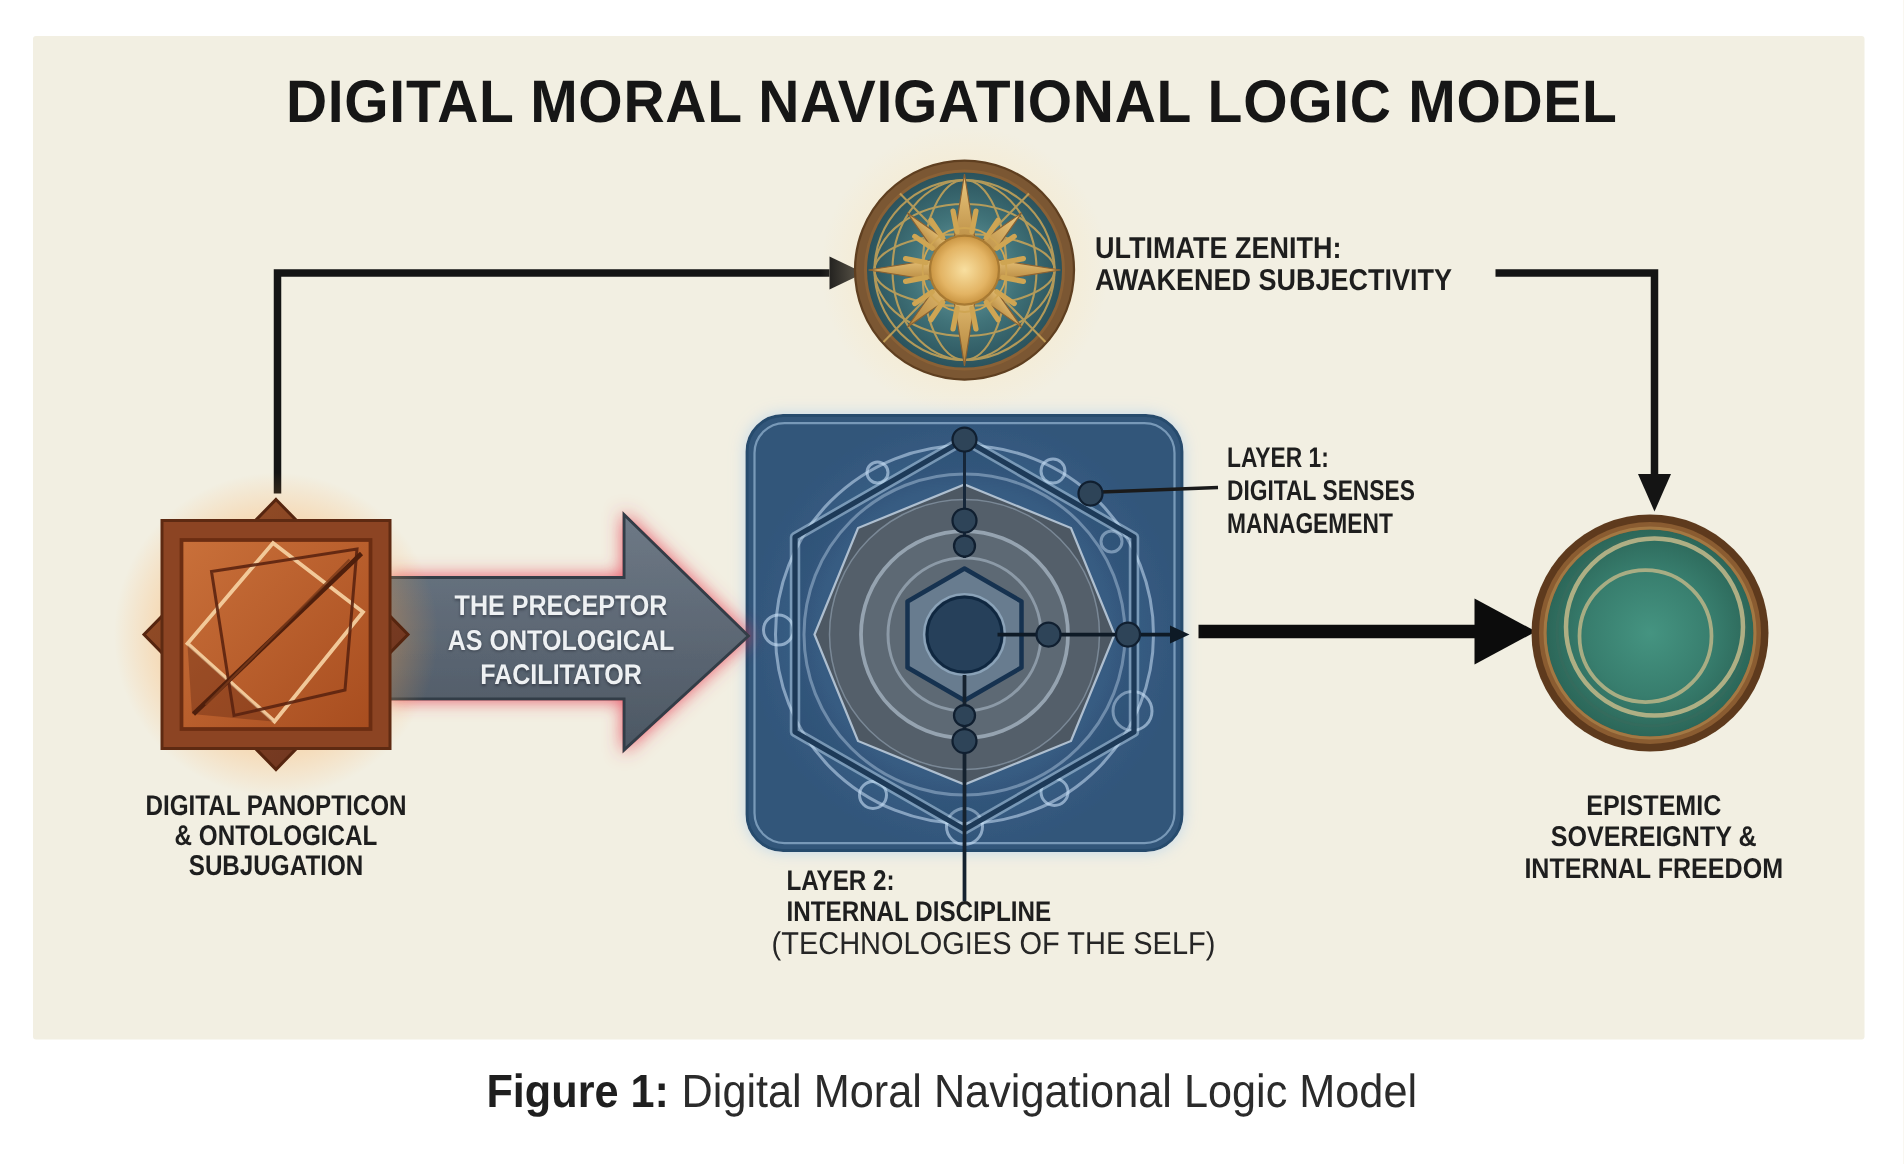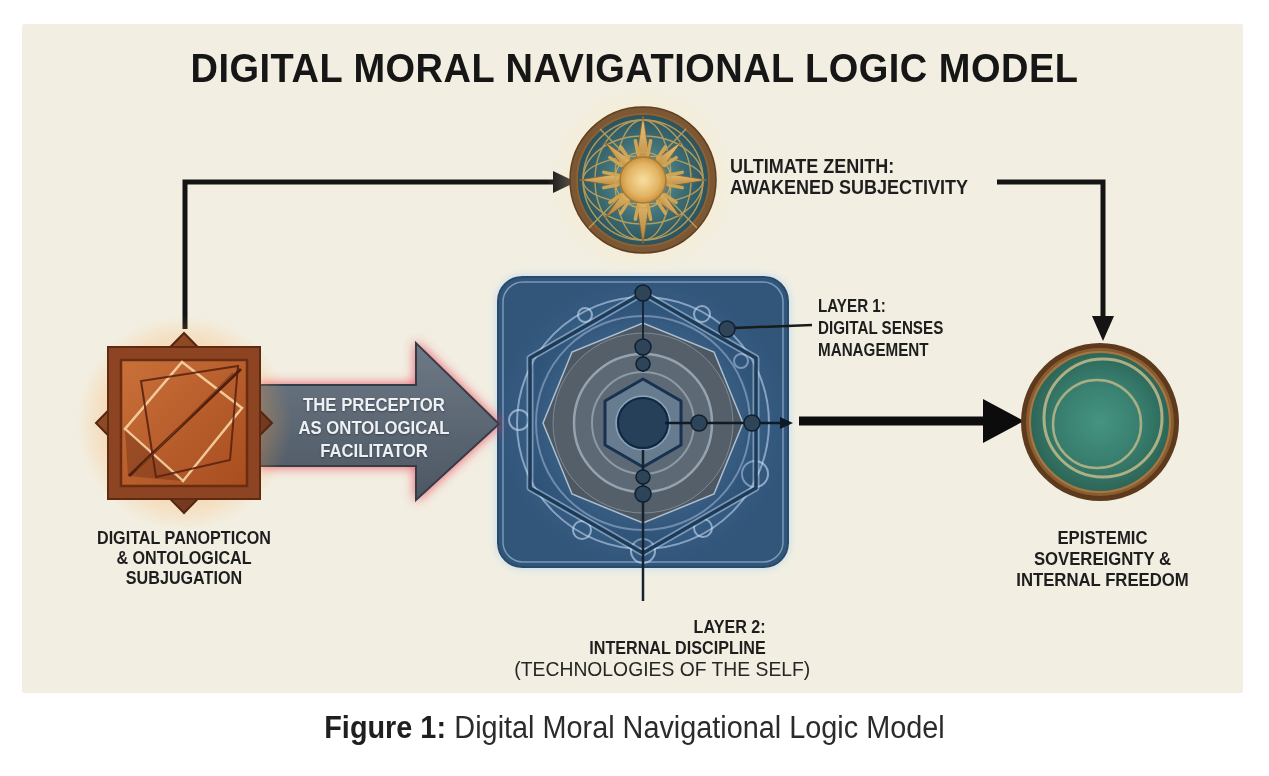--- a/index.html
+++ b/index.html
@@ -17,21 +17,21 @@
   .txt{position:absolute;color:#1e1e1e;font-weight:700;white-space:pre-line;}
   .title{
     left:0;right:0;top:46px;text-align:center;
     font-size:40px;line-height:44px;font-weight:800;color:#161616;
     letter-spacing:.5px;transform:scaleX(.95);white-space:nowrap;
   }
   .zenith-label{left:730px;top:156px;font-size:20px;line-height:21px;
     transform:scaleX(.90);transform-origin:left top;}
   .layer1-label{left:818px;top:295px;font-size:19px;line-height:22px;
     transform:scaleX(.80);transform-origin:left top;}
-  .layer2-block{left:503px;top:616px;width:284px;text-align:right;position:absolute;}
+  .layer2-block{left:503px;top:577px;width:284px;text-align:left;position:absolute;}
   .layer2-main{font-size:19px;line-height:21px;font-weight:700;color:#1e1e1e;
     white-space:pre-line;transform:scaleX(.85);transform-origin:center top;}
   .layer2-sub{font-size:21px;line-height:22px;font-weight:400;color:#262626;
     white-space:nowrap;transform:scaleX(.92);transform-origin:center top;}
   .panopticon-label{left:60px;top:528px;width:248px;text-align:center;
     font-size:19px;line-height:20px;transform:scaleX(.85);transform-origin:center top;}
   .epistemic-label{left:980px;top:527px;width:245px;text-align:center;
     font-size:19px;line-height:21px;transform:scaleX(.88);transform-origin:center top;}
   .preceptor-label{left:274px;top:393px;width:200px;text-align:center;
     font-size:19px;line-height:23px;color:#eef1f3;

